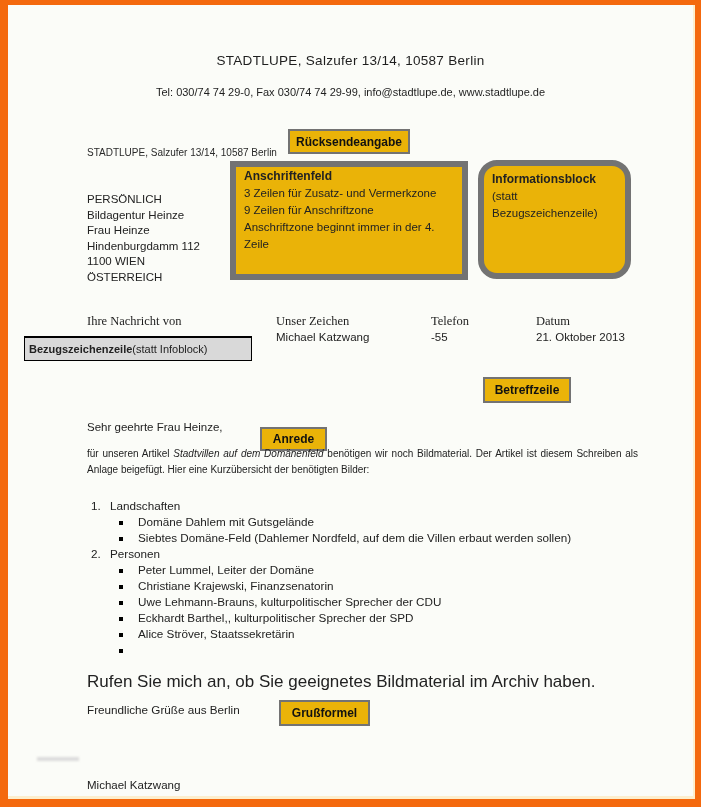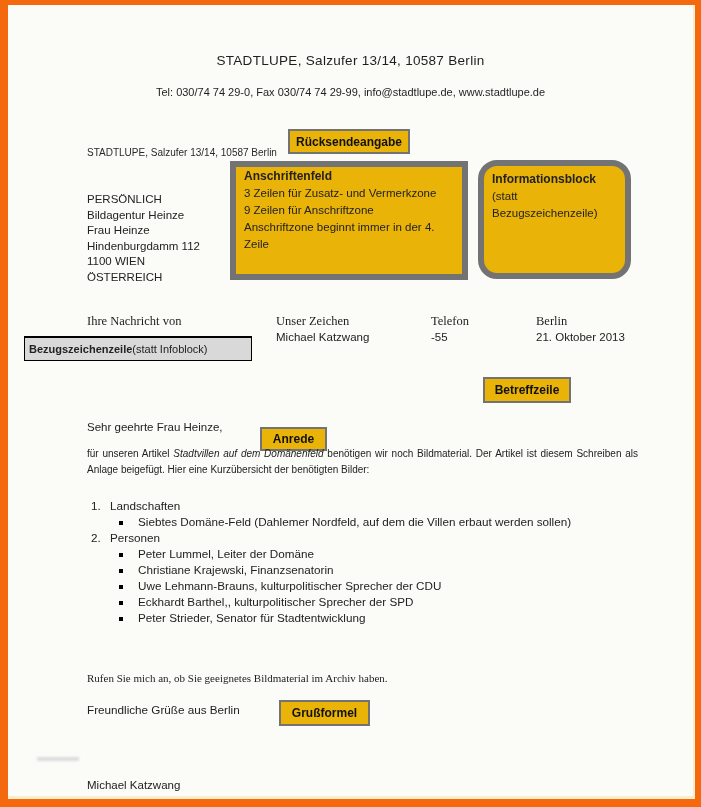--- a/index.html
+++ b/index.html
@@ -42,21 +42,21 @@
   .betreff-box{left:483px;top:377px;width:88px;height:26px;}
   .salutation{left:87px;top:421px;font-size:11.5px;}
   .anrede-box{left:260px;top:410px;width:67px;height:24px;margin-top:17px;}
   .paragraph{left:87px;top:446px;width:551px;font-size:10px;line-height:16.2px;text-align:justify;}
   .list{left:87px;top:499px;width:551px;font-size:11.7px;}
   .lrow{position:relative;height:16px;}
   .lnum{position:absolute;left:4px;}
   .lnumtext{position:absolute;left:23px;}
   .lbullet{position:absolute;left:32px;top:6px;width:4px;height:4px;background:#000;}
   .lbullettext{position:absolute;left:51px;}
-  .cta{left:87px;top:672px;font-size:11px;font-family:Liberation Serif, serif;}
+  .cta{left:87px;top:672px;font-size:17px;}
   .greeting{left:87px;top:703px;font-size:11.7px;}
   .gruss-box{left:279px;top:700px;width:91px;height:26px;}
   .fold-mark{left:37px;top:757px;width:42px;height:4px;background:#dcdcdc;filter:blur(1px);}
   .signature{left:87px;top:779px;font-size:11.5px;}
   .it{font-style:italic;}
   .b{font-weight:bold;}
 </style>
 </head>
 <body>
 
@@ -89,21 +89,21 @@
     <div>Bildagentur Heinze</div>
     <div>Frau Heinze</div>
     <div>Hindenburgdamm 112</div>
     <div>1100 WIEN</div>
     <div>ÖSTERREICH</div>
   </div>
 
   <div class="abs ref-label" style="left:87px;">Ihre Nachricht von</div>
   <div class="abs ref-label" style="left:276px;">Unser Zeichen</div>
   <div class="abs ref-label" style="left:431px;">Telefon</div>
-  <div class="abs ref-label" style="left:536px;">Berlin</div>
+  <div class="abs ref-label" style="left:536px;">Datum</div>
 
   <div class="abs ref-value" style="left:276px;">Michael Katzwang</div>
   <div class="abs ref-value" style="left:431px;text-align:right;">-55</div>
   <div class="abs ref-value" style="left:536px;">21. Oktober 2013</div>
 
   <div class="abs bezugs-box">
     <span class="b">Bezugszeichenzeile</span>
       <span> (statt Infoblock)</span>
   </div>
 
@@ -113,20 +113,24 @@
   <div class="abs box label-box anrede-box">Anrede</div>
 
   <div class="abs paragraph">
     <span>für unseren Artikel </span><span class="it">Stadtvillen auf dem Domänenfeld</span><span> benötigen wir noch Bildmaterial. Der Artikel ist diesem Schreiben als Anlage beigefügt. Hier eine Kurzübersicht der benötigten Bilder:</span>
   </div>
 
   <div class="abs list">
     <div class="lrow">
       <span class="lnum">1.</span>
       <span class="lnumtext">Landschaften</span>
+    </div>
+    <div class="lrow">
+      <span class="lbullet"></span>
+      <span class="lbullettext">Domäne Dahlem mit Gutsgelände</span>
     </div>
     <div class="lrow">
       <span class="lbullet"></span>
       <span class="lbullettext">Siebtes Domäne-Feld (Dahlemer Nordfeld, auf dem die Villen erbaut werden sollen)</span>
     </div>
     <div class="lrow">
       <span class="lnum">2.</span>
       <span class="lnumtext">Personen</span>
     </div>
     <div class="lrow">
@@ -140,21 +144,24 @@
     <div class="lrow">
       <span class="lbullet"></span>
       <span class="lbullettext">Uwe Lehmann-Brauns, kulturpolitischer Sprecher der CDU</span>
     </div>
     <div class="lrow">
       <span class="lbullet"></span>
       <span class="lbullettext">Eckhardt Barthel,, kulturpolitischer Sprecher der SPD</span>
     </div>
     <div class="lrow">
       <span class="lbullet"></span>
-      <span class="lbullettext">Peter Strieder, Senator für Stadtentwicklung</span>
+      <span class="lbullettext">Alice Ströver, Staatssekretärin</span>
+    </div>
+    <div class="lrow">
+      <span class="lbullet"></span>
     </div>
   </div>
 
   <div class="abs cta">Rufen Sie mich an, ob Sie geeignetes Bildmaterial im Archiv haben.</div>
   <div class="abs greeting">Freundliche Grüße aus Berlin</div>
   <div class="abs box label-box gruss-box">Grußformel</div>
 
   <div class="abs fold-mark"></div>
   <div class="abs signature">Michael Katzwang</div>
 </div>

